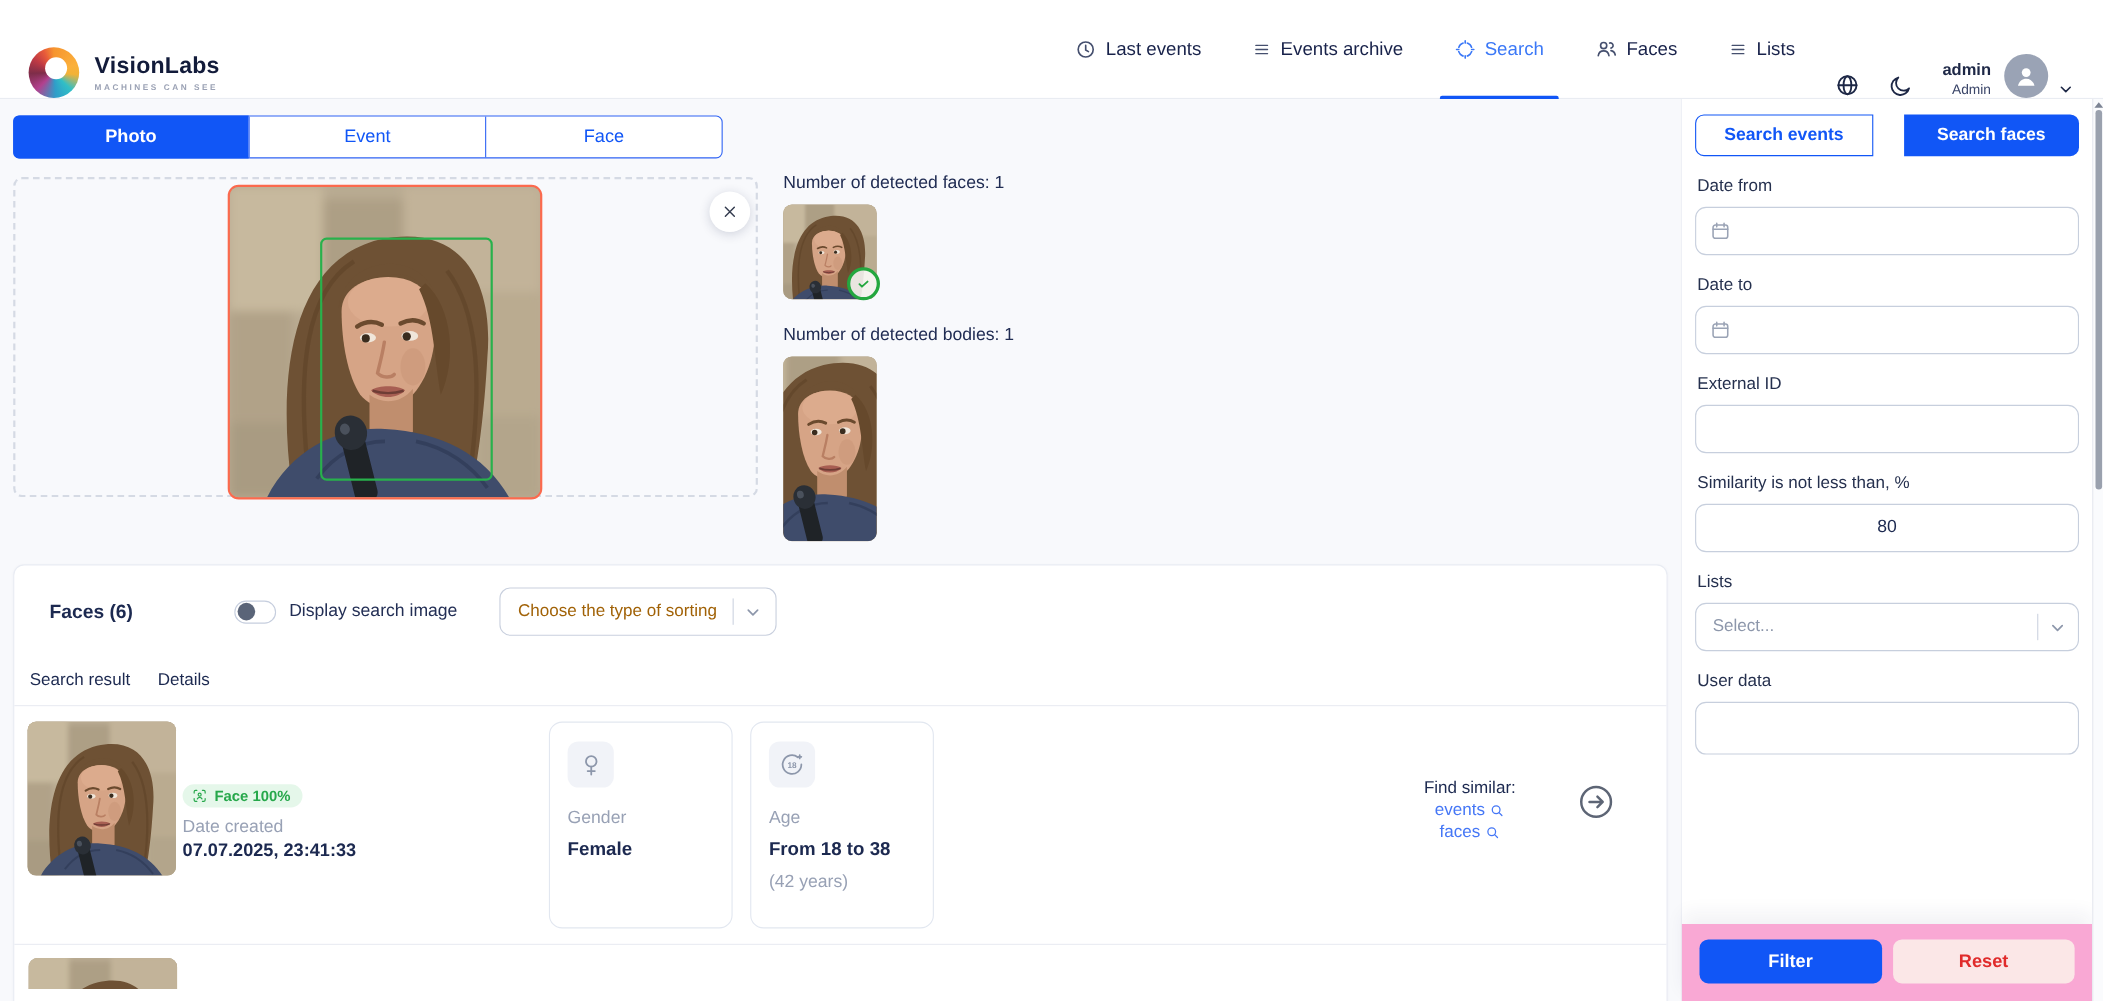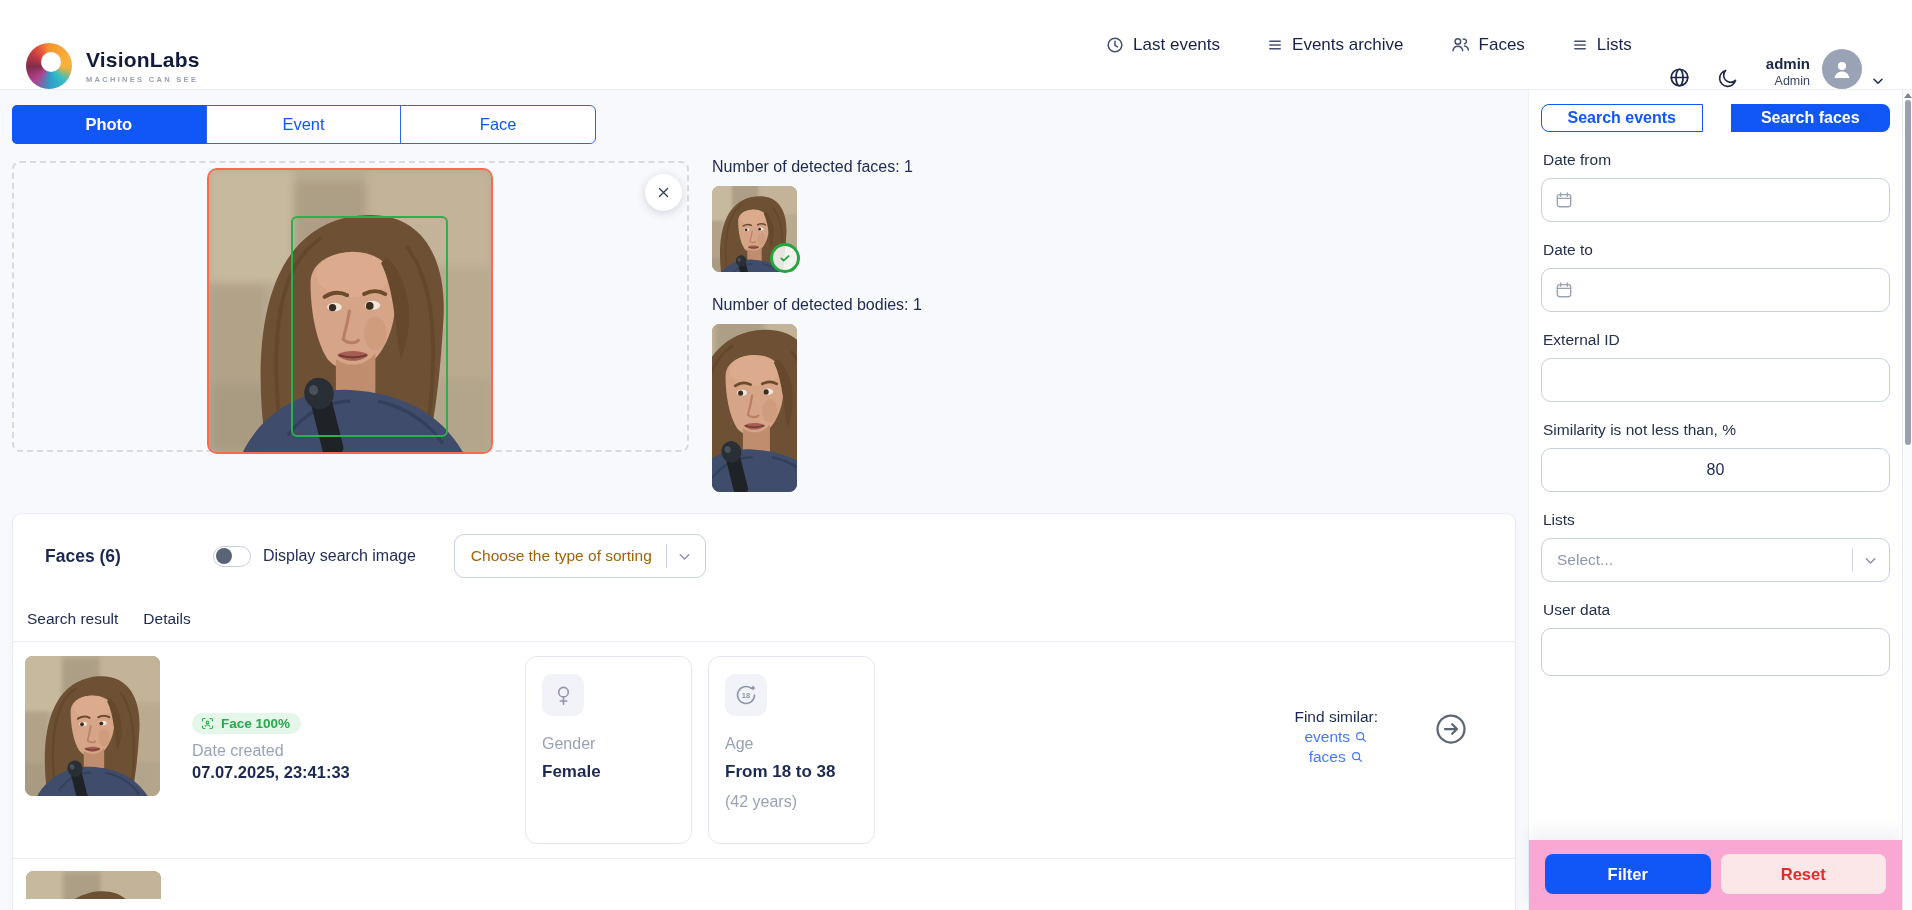--- a/index.html
+++ b/index.html
@@ -48,21 +48,21 @@
   .user-name { font-size:15px; font-weight:600; color:#1d2746; line-height:1.2; }
   .user-role { font-size:12.5px; color:#3a4568; line-height:1.3; }
   .avatar {
     width:40px; height:40px; border-radius:50%; background:#9aa3b5;
     display:flex; align-items:center; justify-content:center; cursor:pointer;
   }
   .user-chevron { margin-left:8px; color:#1d2746; cursor:pointer; display:flex; align-items:center; }
 
   
   .source-tabs {
-    position:absolute; left:12px; top:105px; width:584px; height:39px;
+    position:absolute; left:12px; top:105px; width:645px; height:39px;
     display:flex; border:1px solid #2f63f4; border-radius:6px; background:#fff; z-index:5;
   }
   .source-tab {
     flex:1; display:flex; align-items:center; justify-content:center;
     font-size:16.5px; color:#1156f6; cursor:pointer;
   }
   .source-tab + .source-tab { border-left:1px solid #2f63f4; }
   .source-tab.active {
     background:#1156f6; color:#fff; font-weight:600;
     border-radius:5px 0 0 5px; margin:-1px 0 -1px -1px; border-left:none;
@@ -119,21 +119,21 @@
   .sorting-select .ph { font-size:15.5px; color:#a16207; flex:1; white-space:nowrap; }
   .sel-divider { width:1px; height:24px; background:#ccd3e0; margin:0 9px 0 6px; }
   .sel-chevron { color:#8d97ab; }
 
   .result-tabs { display:flex; gap:25px; padding:0 0 0 14px; margin-top:32px; }
   .result-tab { font-size:15.5px; color:#1c2950; cursor:pointer; padding-bottom:13px; }
   .results-divider { height:1px; background:#e9ecf2; }
 
   .result-row { display:flex; align-items:flex-start; padding:14px 20px 14px 12px; min-height:216px; }
   .row-thumb { width:135px; height:140px; border-radius:8px; overflow:hidden; cursor:pointer; background:#b9ab92; flex:none; }
-  .row-info { margin-left:32px; padding-top:57px; width:333px; flex:none; }
+  .row-info { margin-left:6px; padding-top:57px; width:333px; flex:none; }
   .badge {
     display:inline-flex; align-items:center; gap:6px; background:#e5f7ea; color:#27a84b;
     border-radius:12px; padding:3px 11px 3px 8px; font-size:13.5px; font-weight:600;
   }
   .muted-label { font-size:16px; color:#98a1b5; margin-top:7px; }
   .date-value { font-size:16.5px; color:#1c2950; font-weight:600; margin-top:3px; }
 
   .attr-card {
     width:167px; height:188px; border:1px solid #e2e7f0; border-radius:12px;
     padding:17px 16px; background:#fff; flex:none;
@@ -158,21 +158,21 @@
     color:#5d6575; cursor:pointer;
   }
   .second-row { padding:12px 0 0 13px; }
   .row-thumb.partial { height:28px; border-radius:8px 8px 0 0; }
 
   
   .sidebar {
     position:absolute; left:1528px; top:90px; width:374px; height:820px;
     background:#fff; border-left:1px solid #edeff5; padding:14px 12px 0 12px;
   }
-  .sidebar-tabs { display:flex; height:28px; }
+  .sidebar-tabs { display:flex; height:38px; }
   .side-tab {
     flex:1; display:flex; align-items:center; justify-content:center;
     font-size:16px; font-weight:600; cursor:pointer;
   }
   .side-tab.events { color:#1156f6; border:1.5px solid #1156f6; border-radius:8px 0 0 8px; background:#fff; }
   .side-tab.faces { color:#fff; background:#1156f6; border-radius:0 8px 8px 0;margin-left:28px; }
 
   .field-label { font-size:15.5px; color:#25304e; margin:19px 0 9px 2px; }
   .field-input {
     width:100%; height:44px; border:1px solid #c7cfdd; border-radius:10px; background:#fff;
@@ -279,20 +279,30 @@
       <span>Last events</span>
     </div>
     <div class="nav-item">
       <span class="nicon">
         <svg width="18" height="18" viewBox="0 0 24 24" fill="none" stroke="currentColor" stroke-width="1.8" stroke-linecap="round">
             <path d="M5 7h14M5 12h14M5 17h14"></path>
           </svg>
       </span>
       <span>Events archive</span>
     </div>
+    <div class="nav-item active">
+      <span class="nicon">
+        <svg width="20" height="20" viewBox="0 0 24 24" fill="none" stroke="currentColor" stroke-width="1.8" stroke-linecap="round">
+            <circle cx="12" cy="12" r="7.4"></circle>
+            <path d="M12 2.2v3M12 18.8v3M2.2 12h3M18.8 12h3" stroke="#fff" stroke-width="3.4"></path>
+            <path d="M12 2.6v2.4M12 19v2.4M2.6 12H5M19 12h2.4"></path>
+          </svg>
+      </span>
+      <span>Search</span>
+    </div>
     <div class="nav-item">
       <span class="nicon">
         <svg width="21" height="21" viewBox="0 0 24 24" fill="none" stroke="currentColor" stroke-width="1.7" stroke-linecap="round">
             <circle cx="9" cy="8.5" r="3.2"></circle>
             <path d="M3.4 19c.6-3.4 2.8-5 5.6-5 2.7 0 4.9 1.6 5.5 5"></path>
             <path d="M15.2 5.9a2.7 2.7 0 1 1 1.4 5.2M16.6 13.7c2.3.3 3.9 1.8 4.4 4.6"></path>
           </svg>
       </span>
       <span>Faces</span>
     </div>

